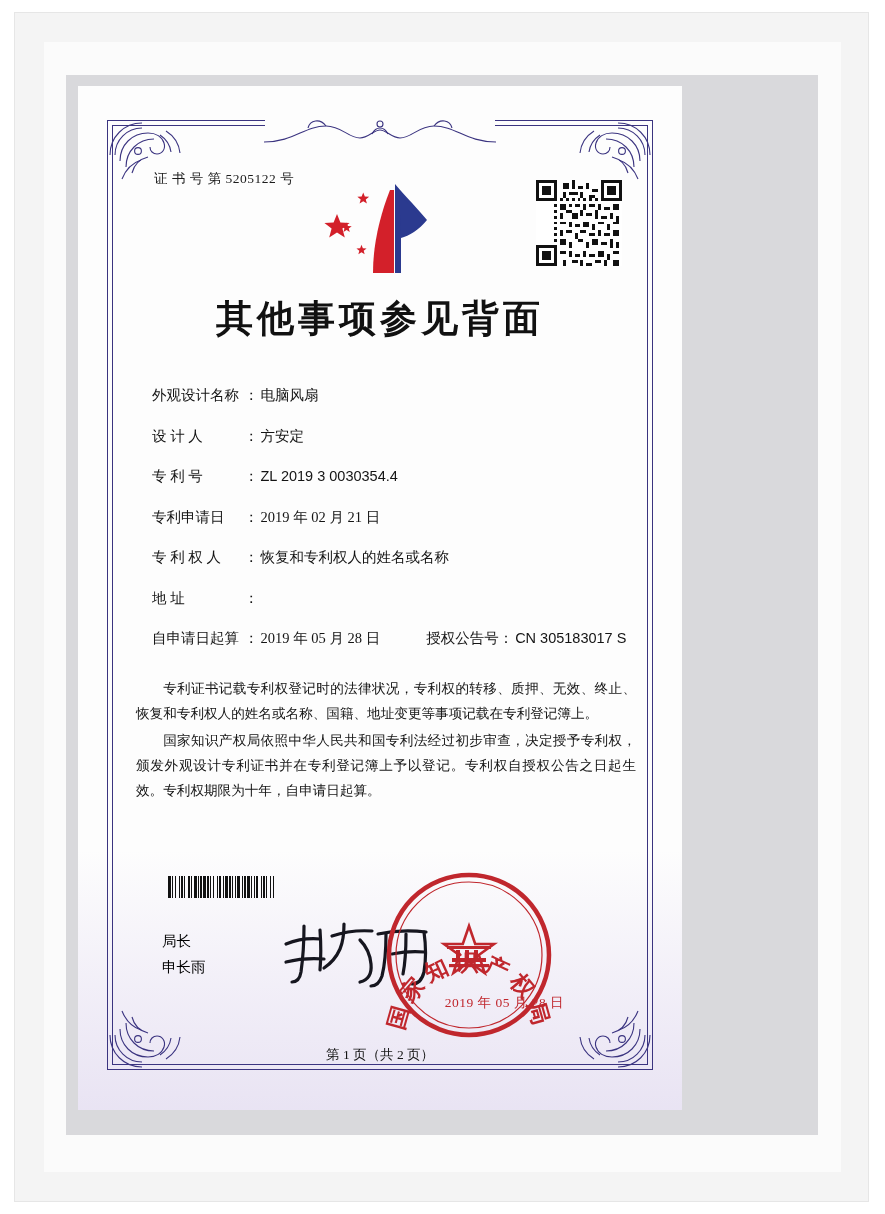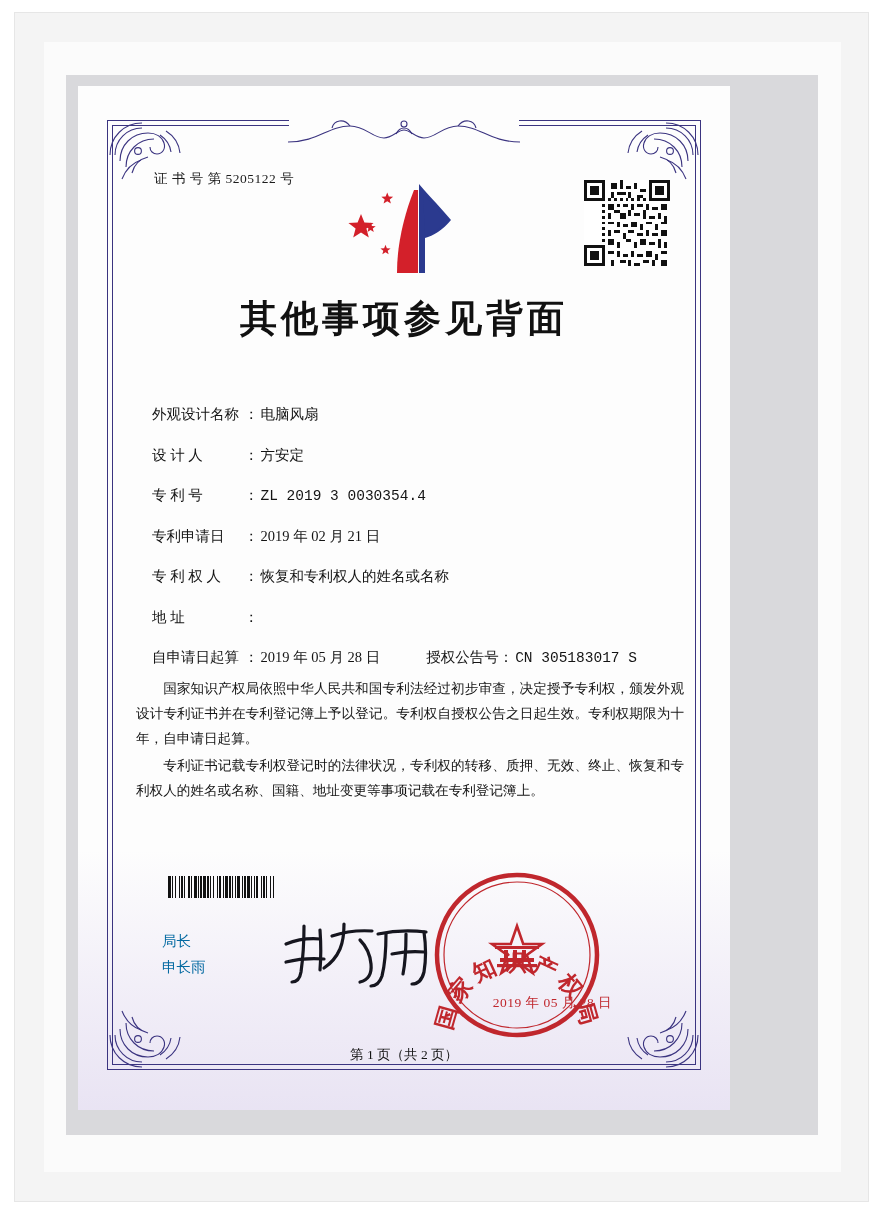--- a/index.html
+++ b/index.html
@@ -38,21 +38,21 @@
     position: absolute;
     left: 66px; top: 75px;
     width: 752px; height: 1060px;
     background: #d9d9dc;
   }
 
   
   .cert {
     position: absolute;
     left: 78px; top: 86px;
-    width: 652px; height: 1024px;
+    width: 604px; height: 1024px;
     background: #fdfdfd;
     overflow: hidden;
   }
   
   .cert-wash {
     position: absolute;
     left: 0; bottom: 0;
     width: 100%;
     height: 260px;
     background: linear-gradient(to bottom, rgba(235,230,244,0) 0%, rgba(232,226,243,0.55) 55%, rgba(226,219,240,0.75) 100%);
@@ -149,31 +149,30 @@
     left: 74px; right: 60px;
     top: 300px;
     font-size: 14.5px;
     color: #141414;
   }
   .field-row {
     display: flex;
     align-items: baseline;
     margin-bottom: 21.5px;
     white-space: nowrap;
-    margin-top: 19px;
   }
   .field-label {
     display: inline-block;
     min-width: 92px;
     letter-spacing: 0px;
   }
   .field-sep { margin-right: 2px; }
   .field-value { }
   .field-value.lat {
-    font-family: Liberation Mono, monospace;
+    font-family: Liberation Sans, sans-serif;
     text-align: center;
   }
   .field-row .inline2 { margin-left: 46px; }
 
   .paragraphs {
     position: absolute;
     left: 58px; right: 46px;
     top: 590px;
     font-size: 13.6px;
     line-height: 25px;
@@ -200,21 +199,21 @@
     height: 100%;
   }
 
   
   .sig-block {
     position: absolute;
     left: 84px;
     top: 842px;
     font-size: 14.5px;
     line-height: 26px;
-    color: #0369a1;
+    color: #000000;
   }
   .sig-hand {
     position: absolute;
     left: 196px;
     top: 828px;
     width: 170px;
     height: 78px;
     color: #14141e;
   }
   .sig-hand svg { display: block; }
@@ -499,22 +498,22 @@
         <span class="field-label">自申请日起算</span>
         <span class="field-sep">：</span>
         <span class="field-value">2019 年 05 月 28 日</span>
         <span class="inline2">授权公告号</span>
         <span class="field-sep">：</span>
         <span class="field-value lat">CN 305183017 S</span>
       </div>
     </div>
 
     <div class="paragraphs">
+      <p>专利证书记载专利权登记时的法律状况，专利权的转移、质押、无效、终止、恢复和专利权人的姓名或名称、国籍、地址变更等事项记载在专利登记簿上。</p>
       <p>国家知识产权局依照中华人民共和国专利法经过初步审查，决定授予专利权，颁发外观设计专利证书并在专利登记簿上予以登记。专利权自授权公告之日起生效。专利权期限为十年，自申请日起算。</p>
-      <p>专利证书记载专利权登记时的法律状况，专利权的转移、质押、无效、终止、恢复和专利权人的姓名或名称、国籍、地址变更等事项记载在专利登记簿上。</p>
     </div>
 
     <div class="barcode" id="barcode">
         <i style="width:3px"></i>
         <i style="width:1px;background:transparent"></i>
         <i style="width:1px"></i>
         <i style="width:2px;background:transparent"></i>
         <i style="width:1px"></i>
         <i style="width:3px;background:transparent"></i>
         <i style="width:1px"></i>

